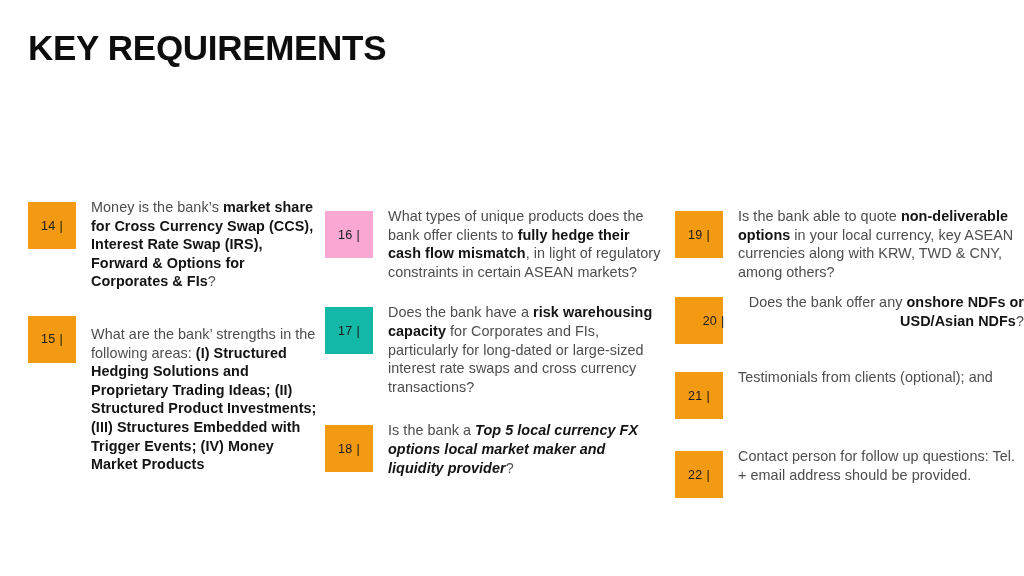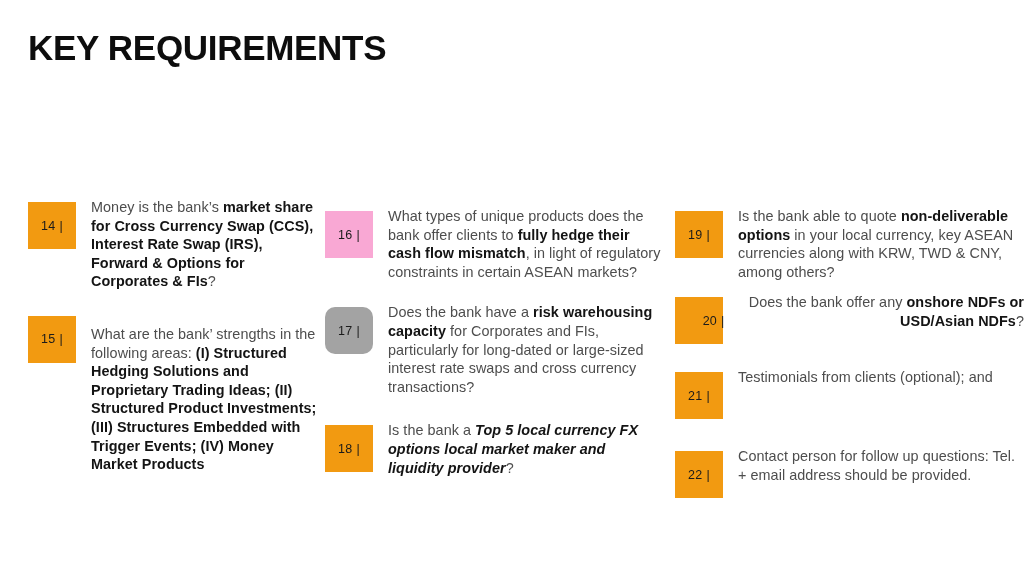--- a/index.html
+++ b/index.html
@@ -149,21 +149,21 @@
         <div class="badge" style="background: #f9a8d4;">
           <span class="num">16</span>
           <span class="bar">|</span>
         </div>
         <div class="req-text" style="color: rgb(77, 77, 77);"><span>What types of unique products does the bank offer clients to </span><b style="color: rgb(20, 20, 20);">fully hedge their cash flow mismatch</b><span>, in light of regulatory constraints in certain ASEAN markets?</span></div>
       </div>
 
       <div class="c2-gap-1"></div>
 
       <div class="req-item">
-        <div class="badge" style="background: #a3a3a3; border-radius: 10px;">
+        <div class="badge" style="background: #14b8a6;">
           <span class="num">17</span>
           <span class="bar">|</span>
         </div>
         <div class="req-text" style="color: rgb(77, 77, 77);"><span>Does the bank have a </span><b style="color: rgb(20, 20, 20);">risk warehousing capacity</b><span> for Corporates and FIs, particularly for long-dated or large-sized interest rate swaps and cross currency transactions?</span></div>
       </div>
 
       <div class="c2-gap-2"></div>
 
       <div class="req-item">
         <div class="badge" style="background: rgb(242, 154, 17);">

